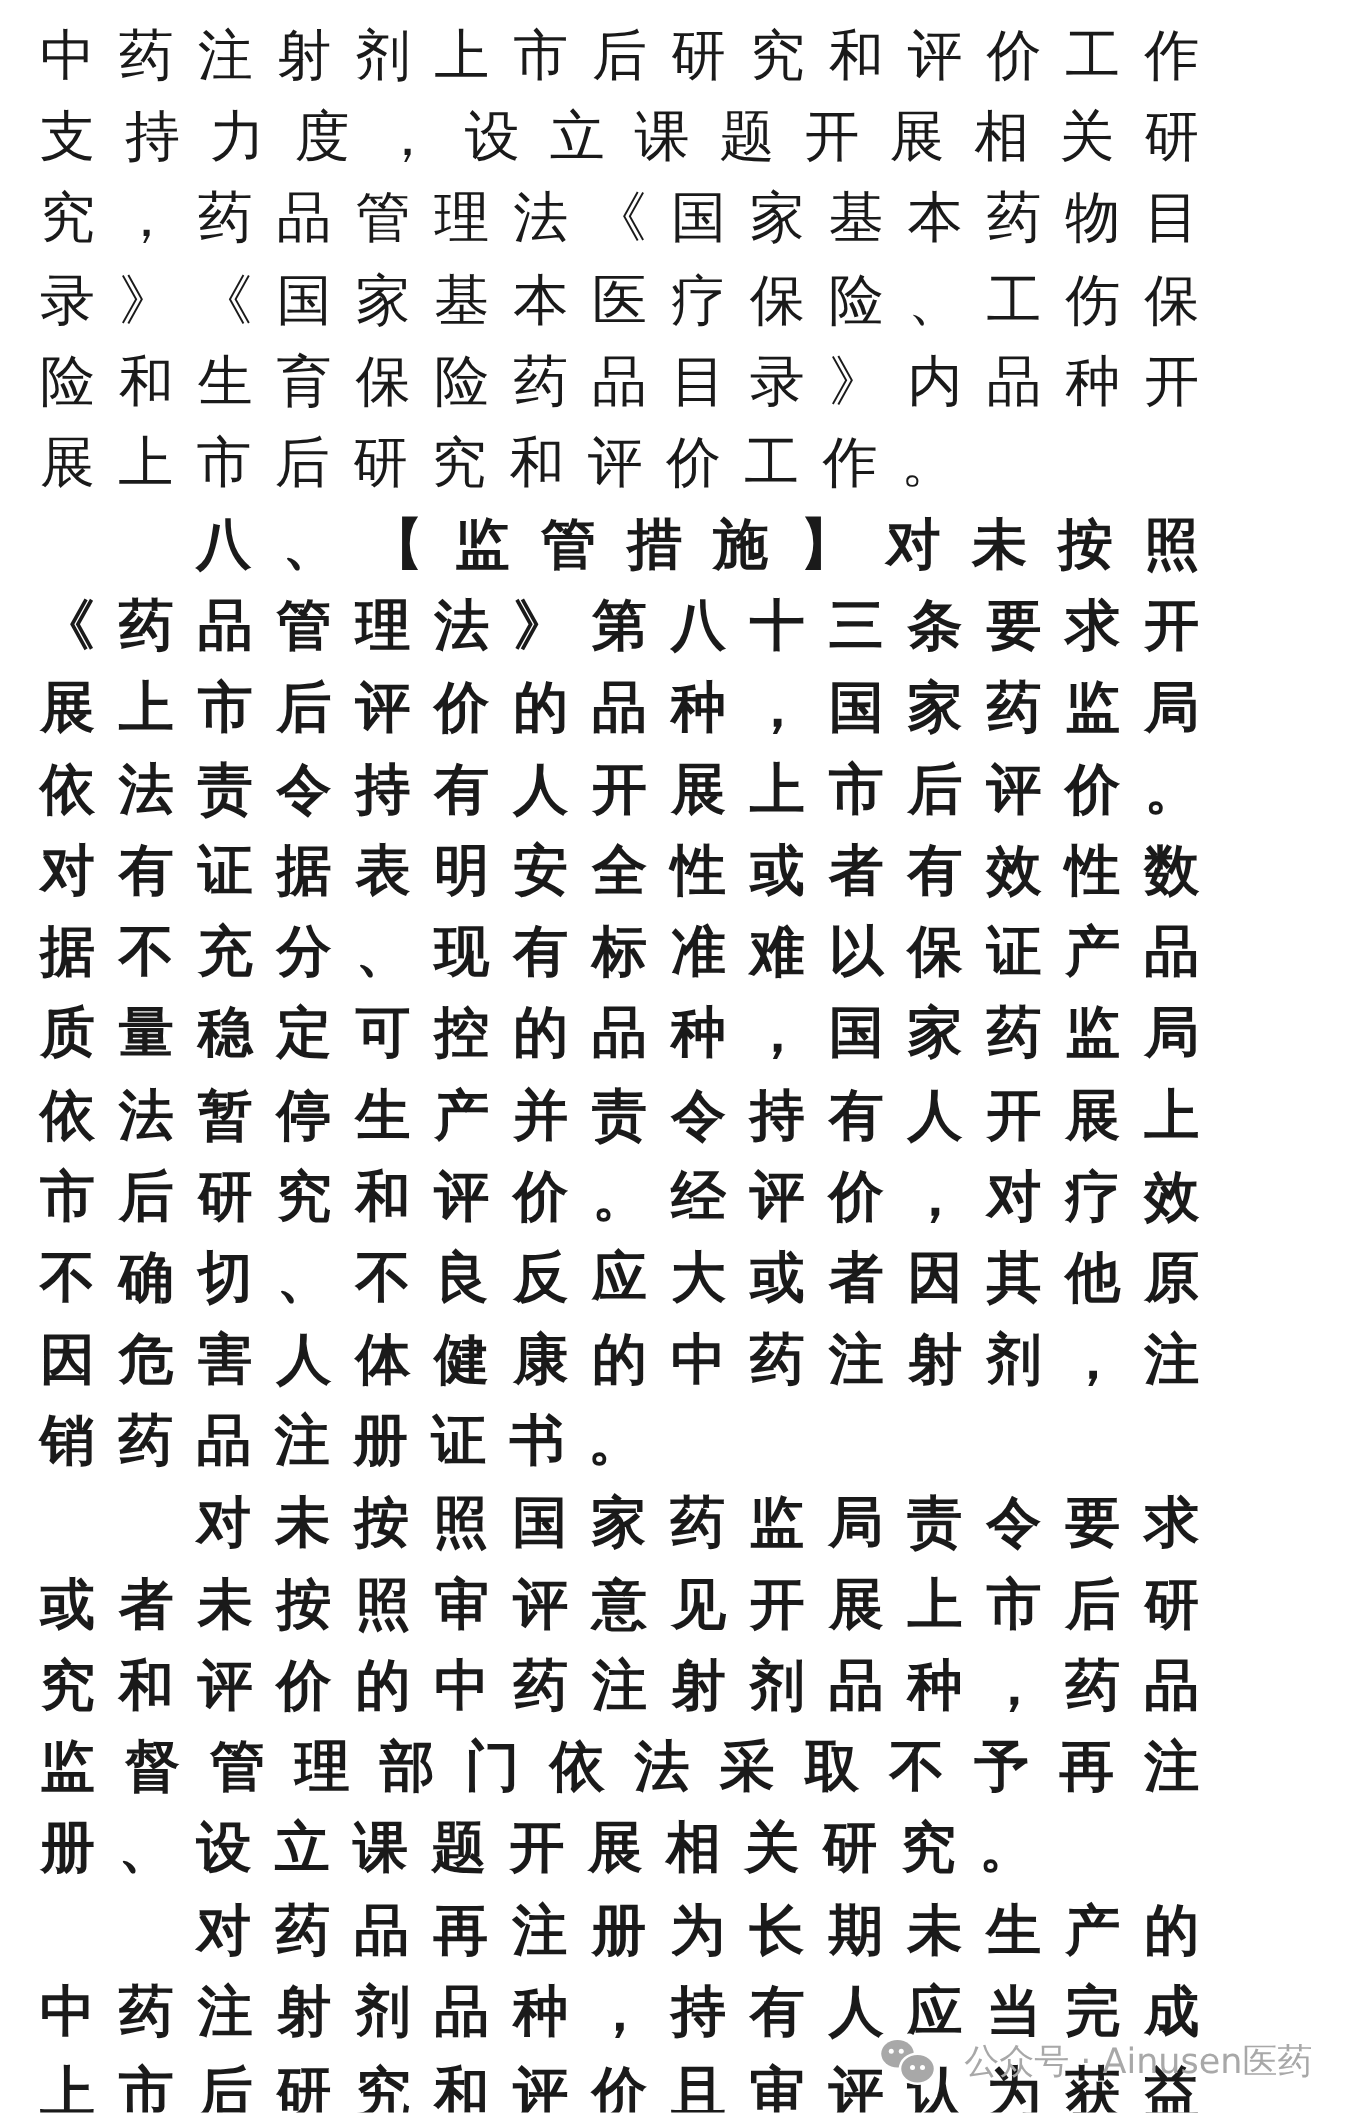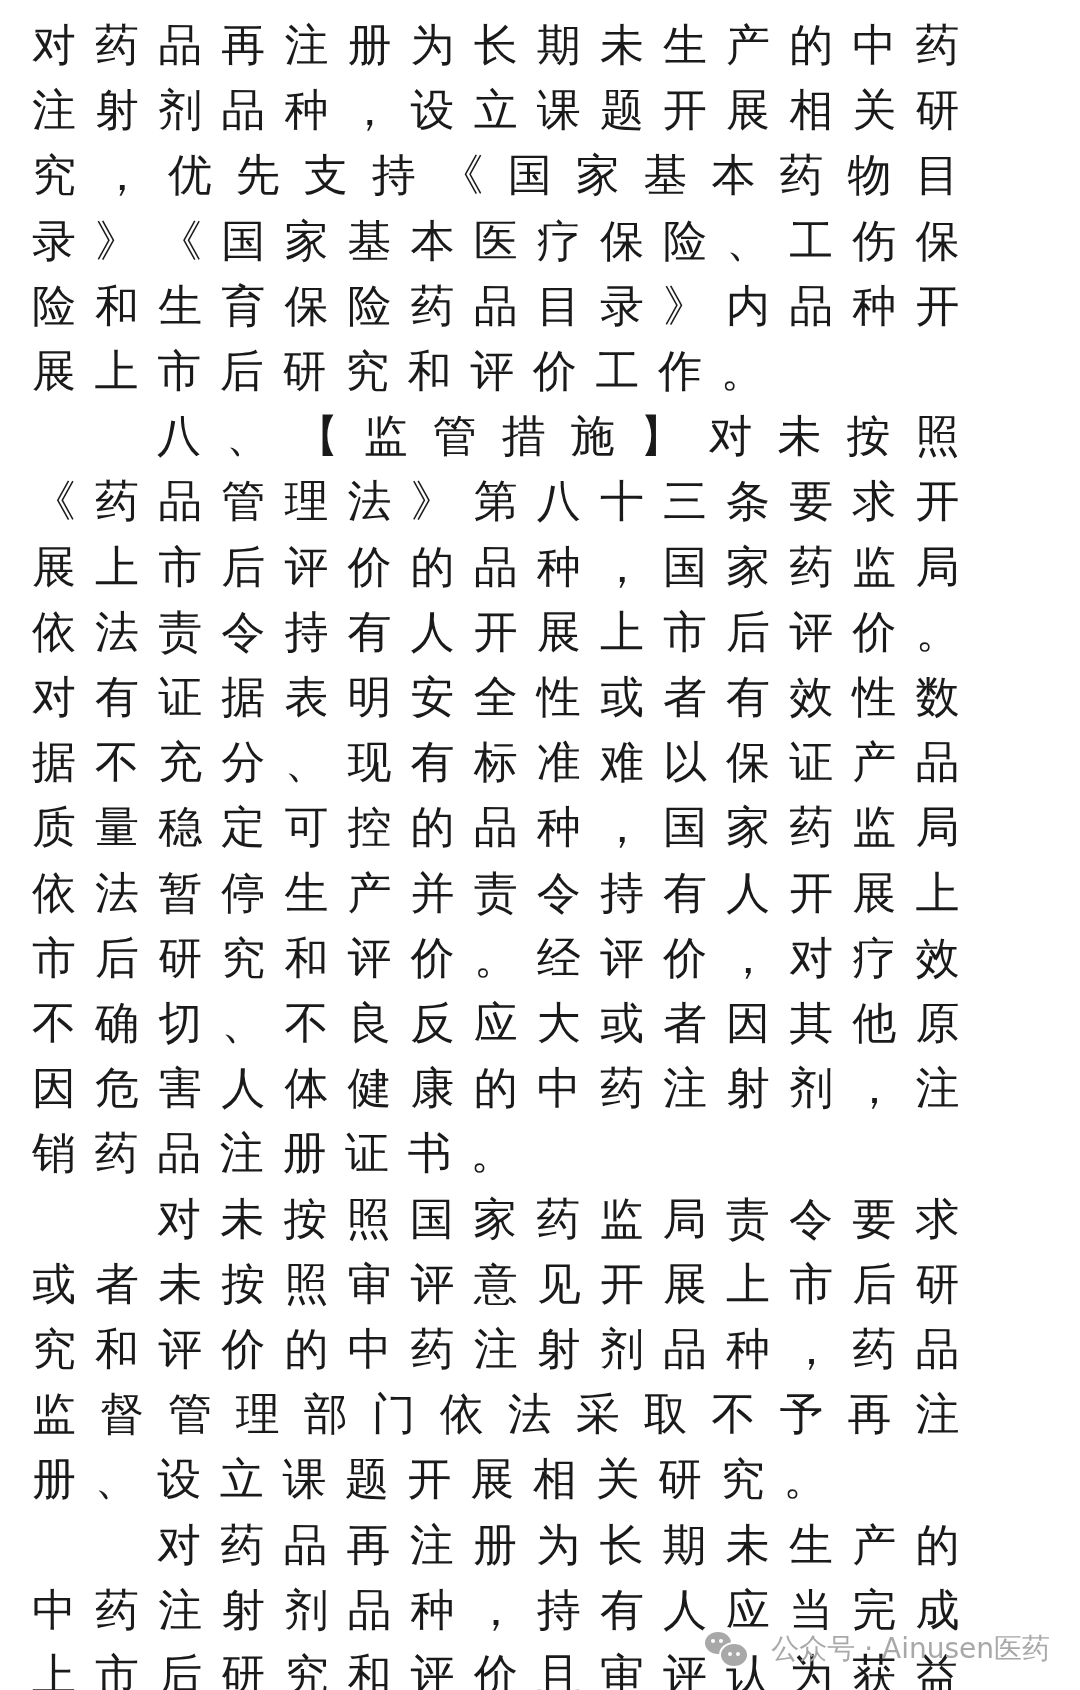--- a/index.html
+++ b/index.html
@@ -4,40 +4,40 @@
 <style>
   html, body { margin: 0; padding: 0; background: #ffffff; }
   body { width: 1080px; height: 1690px; position: relative; overflow: hidden; }
   .doc {
     position: absolute; left: 32px; top: 12px; width: 946px;
     font-family: "DejaVu Serif", "Liberation Serif", serif;
     font-size: 44px; line-height: 65.2px; color: #1a1a1a;
     letter-spacing: 18.6px; text-align: justify;
   }
   .doc p { margin: 0; word-break: break-all; }
-  .doc p.indent { text-indent: 125px; }
+  .doc p.indent { text-indent: 125px; font-weight: bold; }
   .watermark {
     position: absolute; right: 30px; top: 1630px;
     display: flex; align-items: center; gap: 24px;
     font-family: "DejaVu Sans", "Liberation Sans", sans-serif;
     font-size: 28px; color: #a8a8a8;
   }
   .wechat-icon { width: 42px; height: 34px; position: relative; display: inline-block; }
   .wechat-icon .b1 { position:absolute; left:0; top:0; width:26px; height:22px; border-radius:50%; background:#a8a8a8; }
   .wechat-icon .b2 { position:absolute; left:14px; top:10px; width:26px; height:22px; border-radius:50%; background:#a8a8a8; border:2px solid #fff; }
   .wechat-icon .b2::before, .wechat-icon .b2::after { content:""; position:absolute; top:8px; width:4px; height:4px; border-radius:50%; background:#fff; }
   .wechat-icon .b2::before { left:7px; } .wechat-icon .b2::after { left:15px; }
   .wechat-icon .b1::before, .wechat-icon .b1::after { content:""; position:absolute; top:7px; width:4px; height:4px; border-radius:50%; background:#fff; }
   .wechat-icon .b1::before { left:6px; } .wechat-icon .b1::after { left:14px; }
 </style>
 </head>
 <body>
 
 <div class="doc">
-  <p>对药品再注册为长期未生产的中药注射剂品种，设立课题开展相关研究，优先支持《国家基本药物目录》《国家基本医疗保险、工伤保险和生育保险药品目录》内品种开展上市后研究和评价工作。</p>
+  <p>中药注射剂上市后研究和评价工作支持力度，设立课题开展相关研究，药品管理法《国家基本药物目录》《国家基本医疗保险、工伤保险和生育保险药品目录》内品种开展上市后研究和评价工作。</p>
   <p class="indent">八、【监管措施】对未按照《药品管理法》第八十三条要求开展上市后评价的品种，国家药监局依法责令持有人开展上市后评价。对有证据表明安全性或者有效性数据不充分、现有标准难以保证产品质量稳定可控的品种，国家药监局依法暂停生产并责令持有人开展上市后研究和评价。经评价，对疗效不确切、不良反应大或者因其他原因危害人体健康的中药注射剂，注销药品注册证书。</p>
   <p class="indent">对未按照国家药监局责令要求或者未按照审评意见开展上市后研究和评价的中药注射剂品种，药品监督管理部门依法采取不予再注册、设立课题开展相关研究。</p>
   <p class="indent">对药品再注册为长期未生产的中药注射剂品种，持有人应当完成上市后研究和评价且审评认为获益大于风险，方可上市销售。对未取得药品再注册批准证明文件的，药品监督管理部门依法注销药品注册证书。</p>
 
 </div>
 
 <div class="watermark">
   <span class="wechat-icon">
       <span class="b1"></span>
       <span class="b2"></span>

